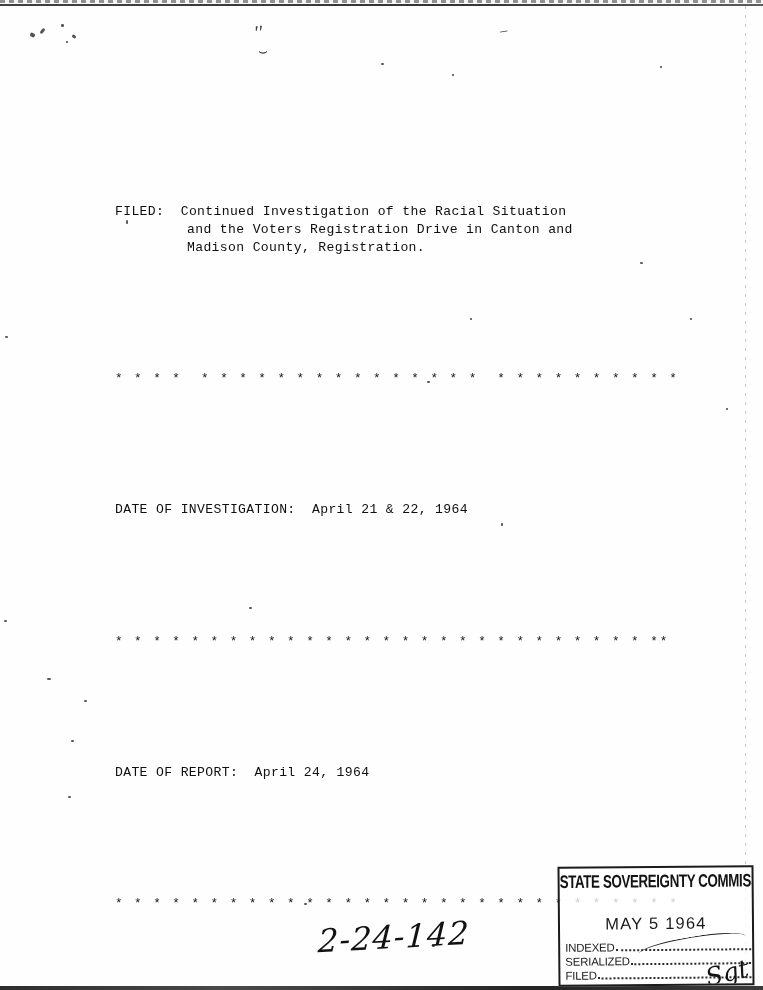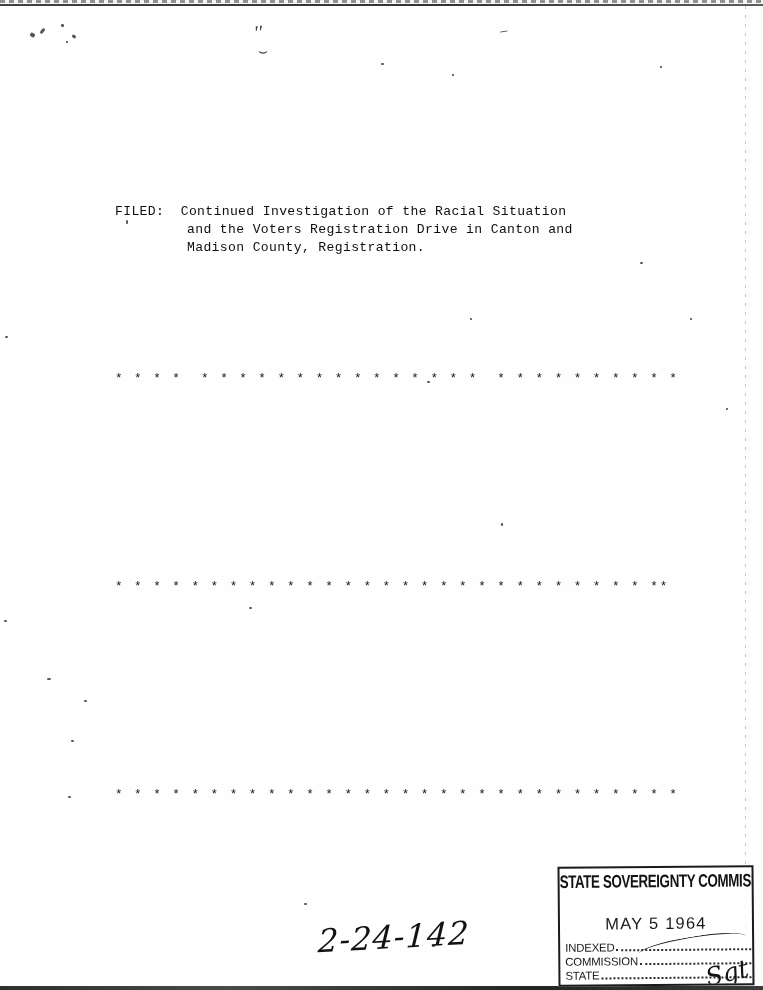--- a/index.html
+++ b/index.html
@@ -221,25 +221,27 @@
   <div class="doc">
 
     <div class="blk"><span>FILED:</span>  <span>Continued Investigation of the Racial Situation</span>
 <span class="indent-title">and the Voters Registration Drive in Canton and</span>
 <span class="indent-title">Madison County, Registration.</span></div>
 
     <div class="gap-md"></div>
     <div class="blk stars">* * * *  * * * * * * * * * * * * * * *  * * * * * * * * * *</div>
     <div class="gap-md"></div>
 
+    <div class="blk">DATE OF INVESTIGATION:  April 21 &amp; 22, 1964</div>
 
     <div class="gap-md"></div>
     <div class="blk stars">* * * * * * * * * * * * * * * * * * * * * * * * * * * * **</div>
     <div class="gap-md"></div>
 
+    <div class="blk">DATE OF REPORT:  April 24, 1964</div>
 
     <div class="gap-md"></div>
     <div class="blk stars">* * * * * * * * * * * * * * * * * * * * * * * * * * * * * *</div>
     <div class="gap-md"></div>
 
     
 
     
     
     
@@ -283,25 +285,25 @@
 
   <div class="stamp">
     <div class="stamp-title">STATE SOVEREIGNTY COMMISSION</div>
     <div class="stamp-date">MAY  5 1964</div>
     <div class="stamp-rows">
       <div class="stamp-row">
         <span class="lbl">INDEXED</span>
         <span class="dots"></span>
       </div>
       <div class="stamp-row">
-        <span class="lbl">COMMISSION</span>
+        <span class="lbl">SERIALIZED</span>
         <span class="dots"></span>
       </div>
       <div class="stamp-row">
-        <span class="lbl">STATE</span>
+        <span class="lbl">FILED</span>
         <span class="dots"></span>
       </div>
     </div>
     <div class="stamp-sig-stroke"></div>
     <div class="stamp-sig">Sgt</div>
   </div>
 
 </div>
 
 </body></html>

